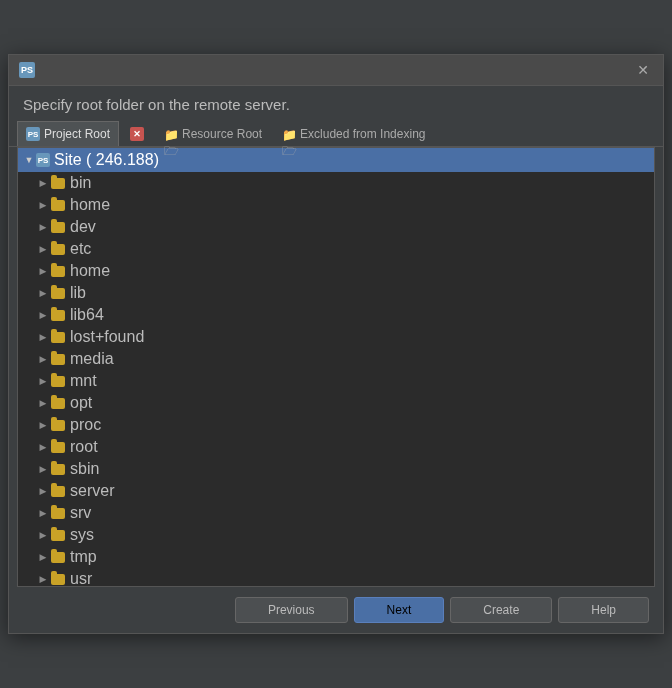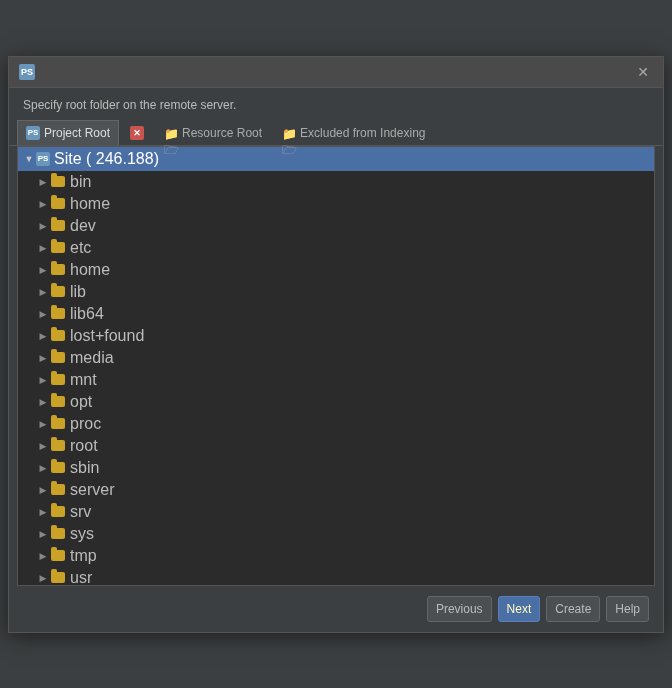--- a/index.html
+++ b/index.html
@@ -53,21 +53,21 @@
       cursor: pointer;
       font-size: 14px;
       background: none;
       border: none;
       line-height: 1;
       padding: 2px 4px;
     }
     .subtitle {
       padding: 10px 14px 8px;
       color: #bbb;
-      font-size: 12px;
+      font-size: 15px;
     }
     .tabs-bar {
       display: flex;
       align-items: center;
       padding: 0 8px 0 8px;
       gap: 2px;
       background: #3c3f41;
       border-bottom: 1px solid #555;
     }
     .tab {
@@ -204,31 +204,31 @@
     }
     .indent1 { padding-left: 18px; }
     .footer {
       display: flex;
       justify-content: flex-end;
       align-items: center;
       padding: 10px 14px;
       gap: 6px;
     }
     .btn {
-      padding: 5px 8px;
+      padding: 5px 32px;
       font-size: 12px;
       border-radius: 3px;
       cursor: pointer;
       border: 1px solid #666;
       color: #bbb;
       background: #4c4f51;
     }
     .btn-primary {
       background: #4a6fa5;
-      color: #fef9c3;
+      color: #000000;
       border-color: #5a7fbb;
     }
   </style>
 </head>
 <body>
 
 <div class="dialog">
 
   <div class="title-bar">
     <div class="title-bar-left">

